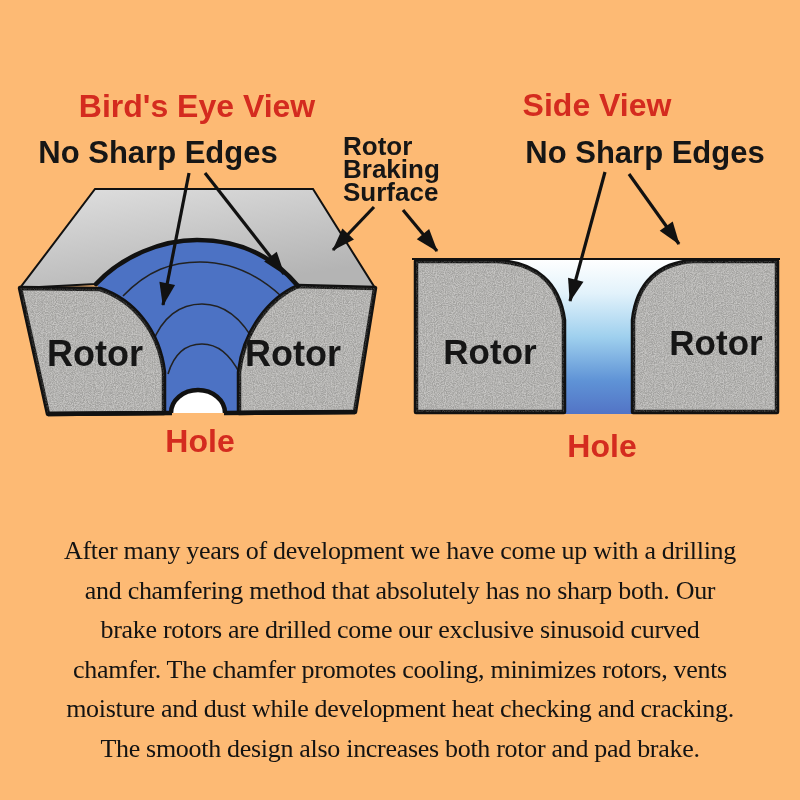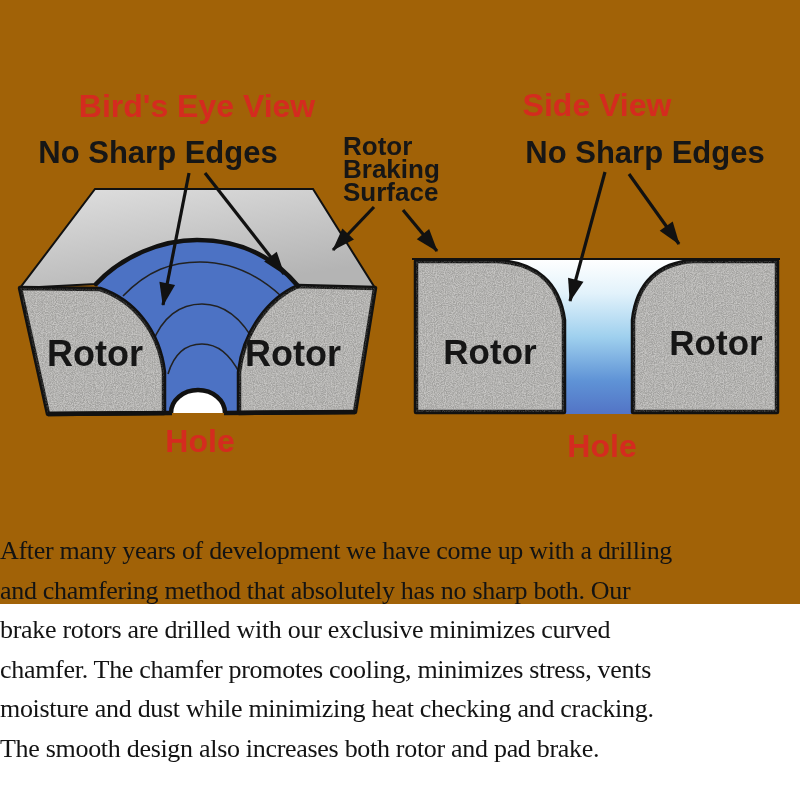--- a/index.html
+++ b/index.html
@@ -1,23 +1,23 @@
 <!DOCTYPE html>
 <html><head>
 <meta charset="utf-8">
 <style>
   html,body{margin:0;padding:0;width:800px;height:800px;background:#ffffff;overflow:hidden;}
-  .stage{position:relative;width:800px;height:604px;background:#a16207;}
+  .stage{position:relative;width:800px;height:800px;background:#fdba74;}
   svg{display:block;}
   .lbl{font-family:"Liberation Sans",sans-serif;font-weight:700;}
   .paragraph{
     position:absolute;left:0;top:531px;width:800px;
     font-family:"Liberation Serif",serif;
     font-size:26px;line-height:39.5px;letter-spacing:-0.3px;
-    color:#131313;
+    color:#131313;text-align:center;
   }
   .pline{white-space:nowrap;}
 </style>
 </head>
 <body>
 
 <div class="stage">
 
 <svg width="800" height="490" viewBox="0 0 800 490">
   <defs>
@@ -126,19 +126,19 @@
   <text class="lbl" x="490" y="364" font-size="35" text-anchor="middle" fill="#161616">Rotor</text>
   <text class="lbl" x="716" y="355" font-size="35" text-anchor="middle" fill="#161616">Rotor</text>
 
   <text class="lbl" x="200" y="452" font-size="32" text-anchor="middle" fill="#d42b1f">Hole</text>
   <text class="lbl" x="602" y="457" font-size="32" text-anchor="middle" fill="#d42b1f">Hole</text>
 </svg>
 
 <div class="paragraph">
   <div class="pline">After many years of development we have come up with a drilling</div>
   <div class="pline">and chamfering method that absolutely has no sharp both.  Our</div>
-  <div class="pline">brake rotors are drilled with our exclusive minimizes curved</div>
-  <div class="pline">chamfer. The chamfer promotes cooling, minimizes stress, vents</div>
-  <div class="pline">moisture and dust while minimizing heat checking and cracking.</div>
+  <div class="pline">brake rotors are drilled come our exclusive sinusoid curved</div>
+  <div class="pline">chamfer. The chamfer promotes cooling, minimizes rotors, vents</div>
+  <div class="pline">moisture and dust while development heat checking and cracking.</div>
   <div class="pline">The smooth design also increases both rotor and pad brake.</div>
 </div>
 
 </div>
 
 </body></html>

